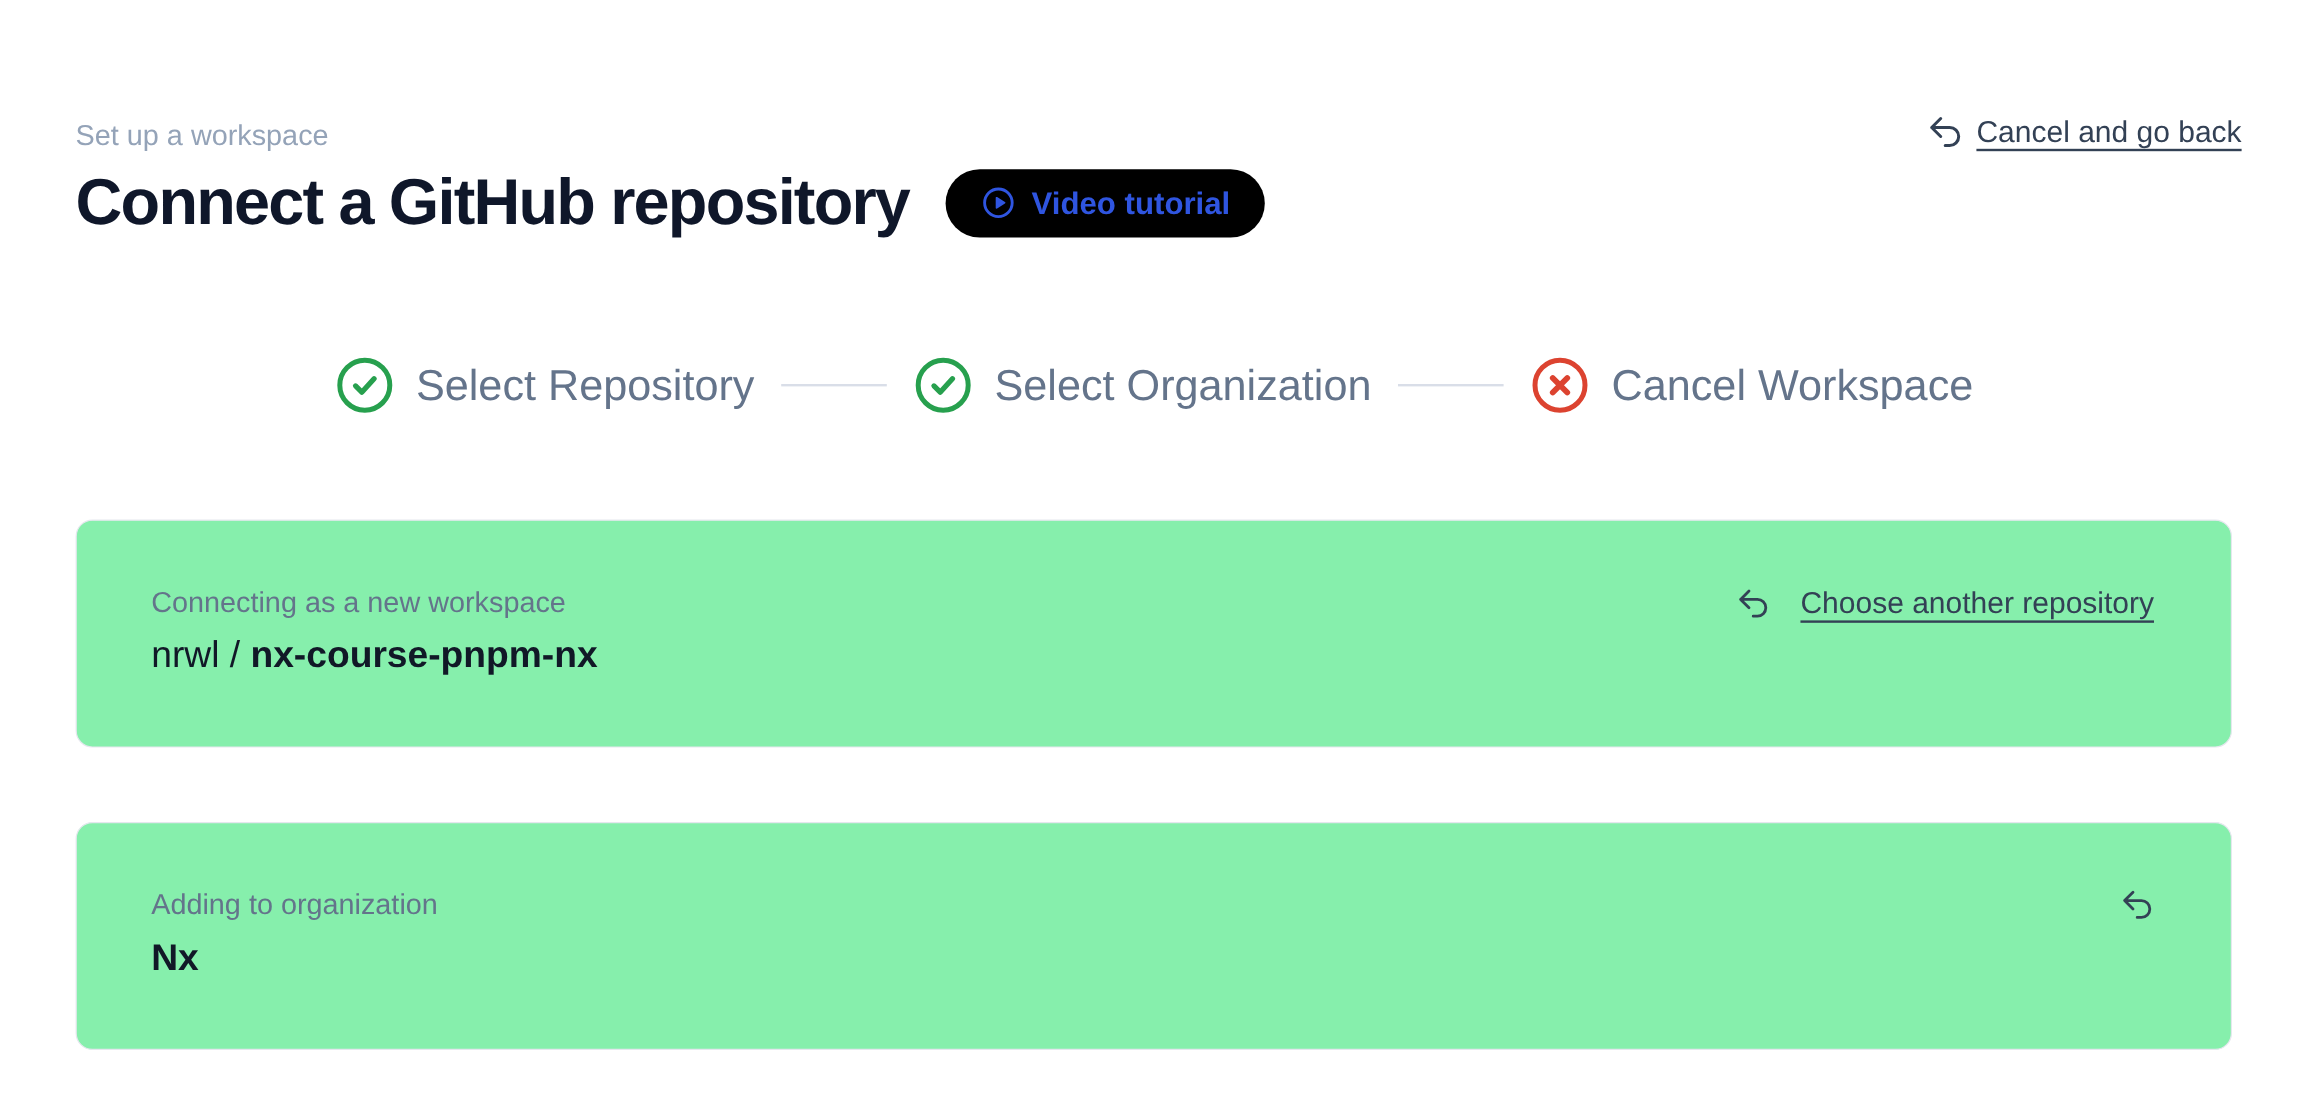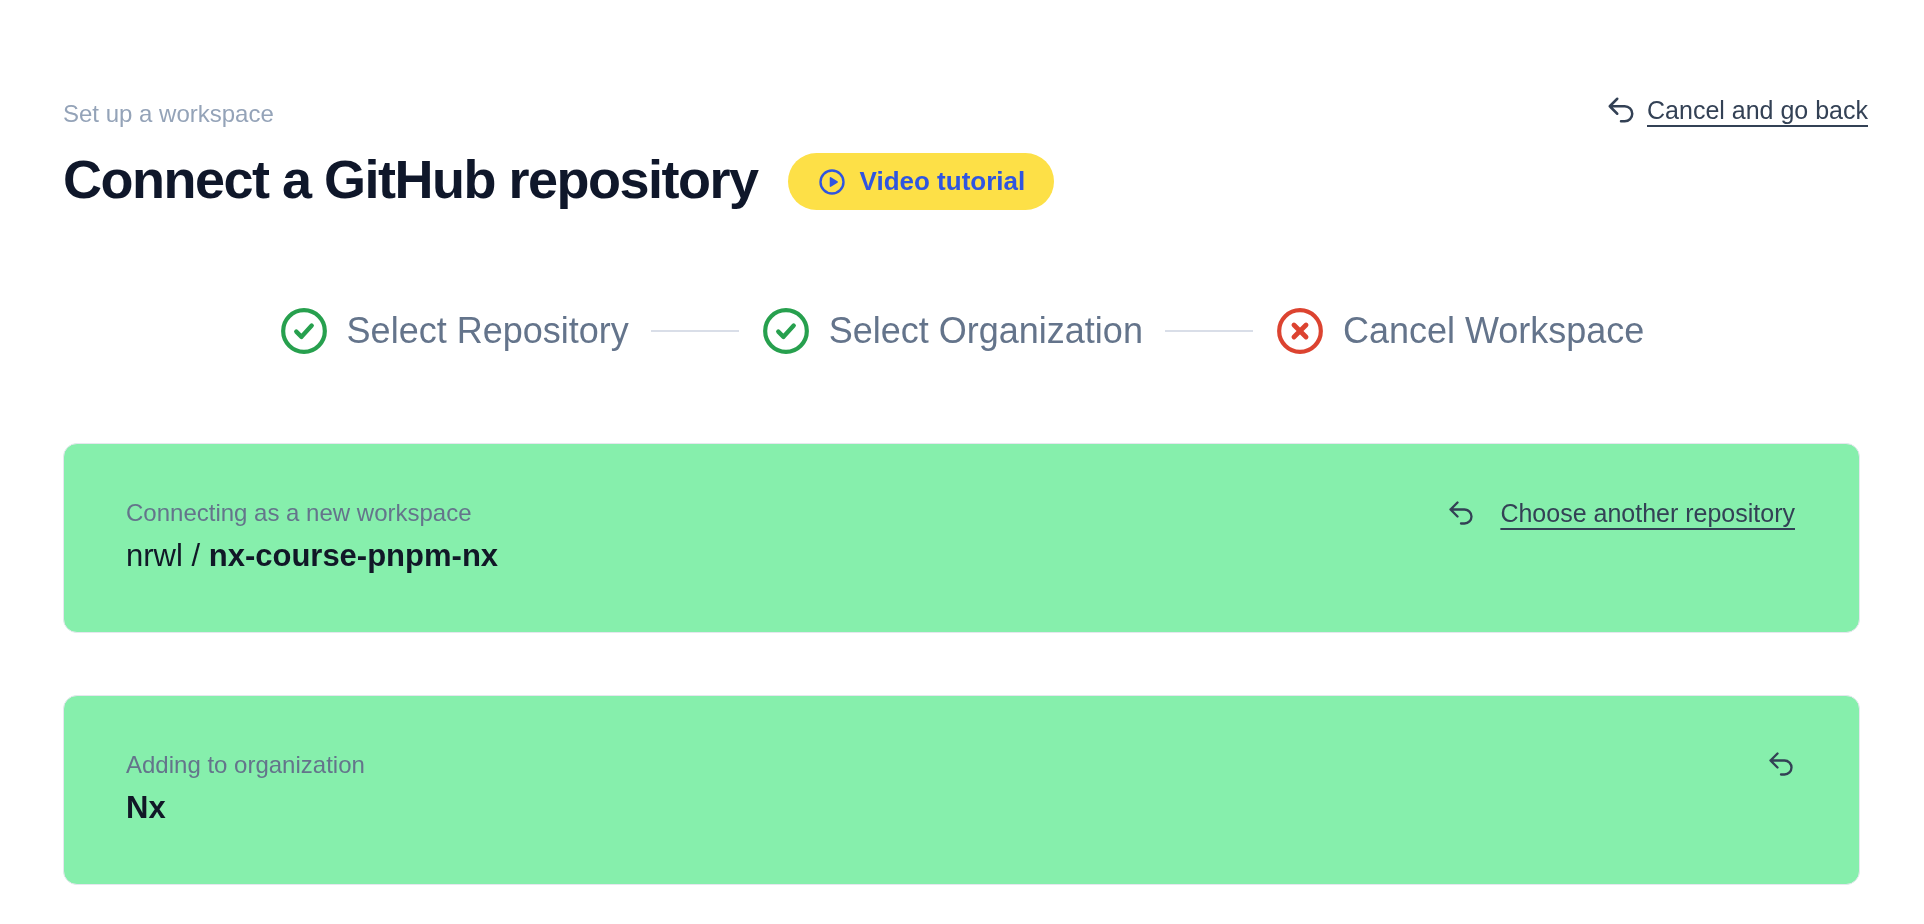--- a/index.html
+++ b/index.html
@@ -3,27 +3,27 @@
 <meta charset="utf-8">
 <style>
   * { margin: 0; padding: 0; box-sizing: border-box; }
   html, body { width: 1924px; height: 924px; background: #ffffff; }
   body { font-family: "Liberation Sans", sans-serif; color: #0f172a; }
 
   .page { position: relative; width: 1924px; height: 924px; padding: 100px 64px 0 63px; }
 
   
   .eyebrow { font-size: 24px; line-height: 28px; color: #94a3b8; margin-bottom: 10px; }
-  .heading-row { display: flex; align-items: flex-end; gap: 30px; margin-top: 20px; }
+  .heading-row { display: flex; align-items: center; gap: 30px; margin-top: 10px; }
   .page-title { font-size: 54px; line-height: 62px; font-weight: 800; letter-spacing: -1.5px; color: #0f172a; }
 
   .video-pill {
     display: inline-flex; align-items: center; gap: 13px;
     height: 57px; padding: 0 29px; border: none; cursor: pointer;
-    border-radius: 29px; background: #fde047; color: #2f55e0;
+    border-radius: 29px; background: #000000; color: #2f55e0;
     font-family: "Liberation Sans", sans-serif; font-size: 26px; font-weight: 700;
   }
   .video-pill svg { display: block; }
 
   .cancel-link {
     position: absolute; top: 95px; right: 56px;
     display: inline-flex; align-items: center; gap: 11px;
     color: #334155; font-size: 25px; text-decoration: none; cursor: pointer;
   }
   .cancel-link .link-text,

